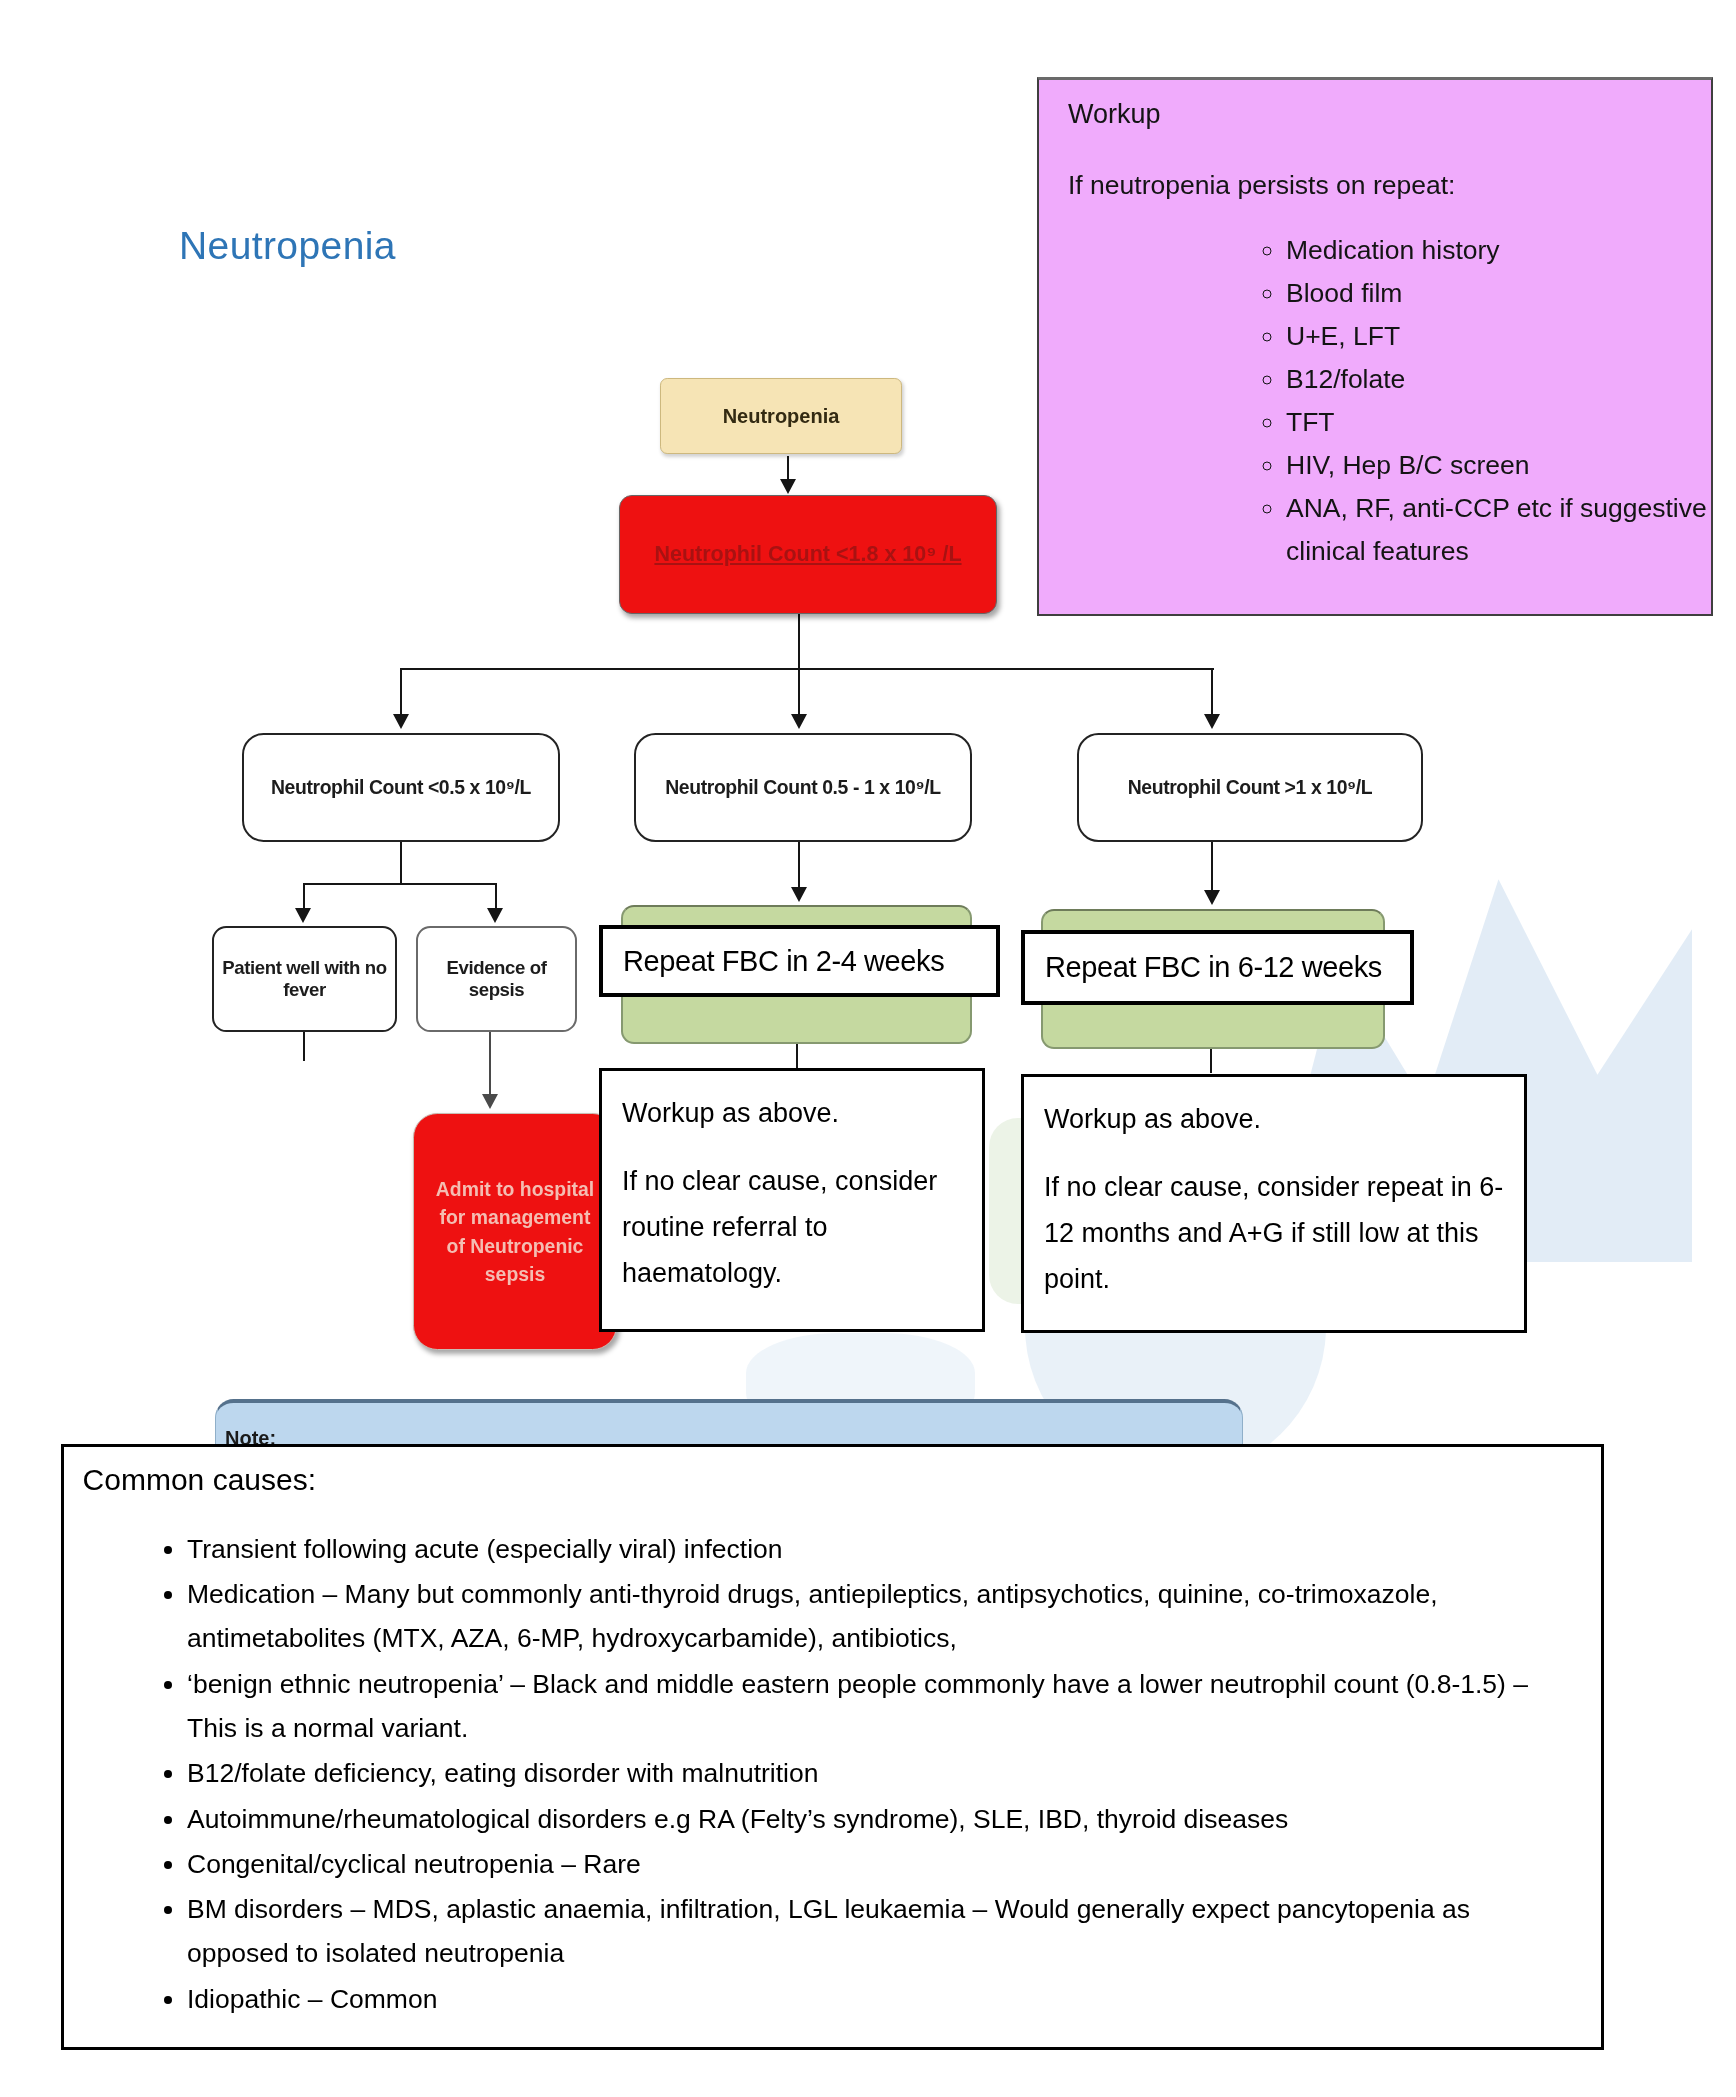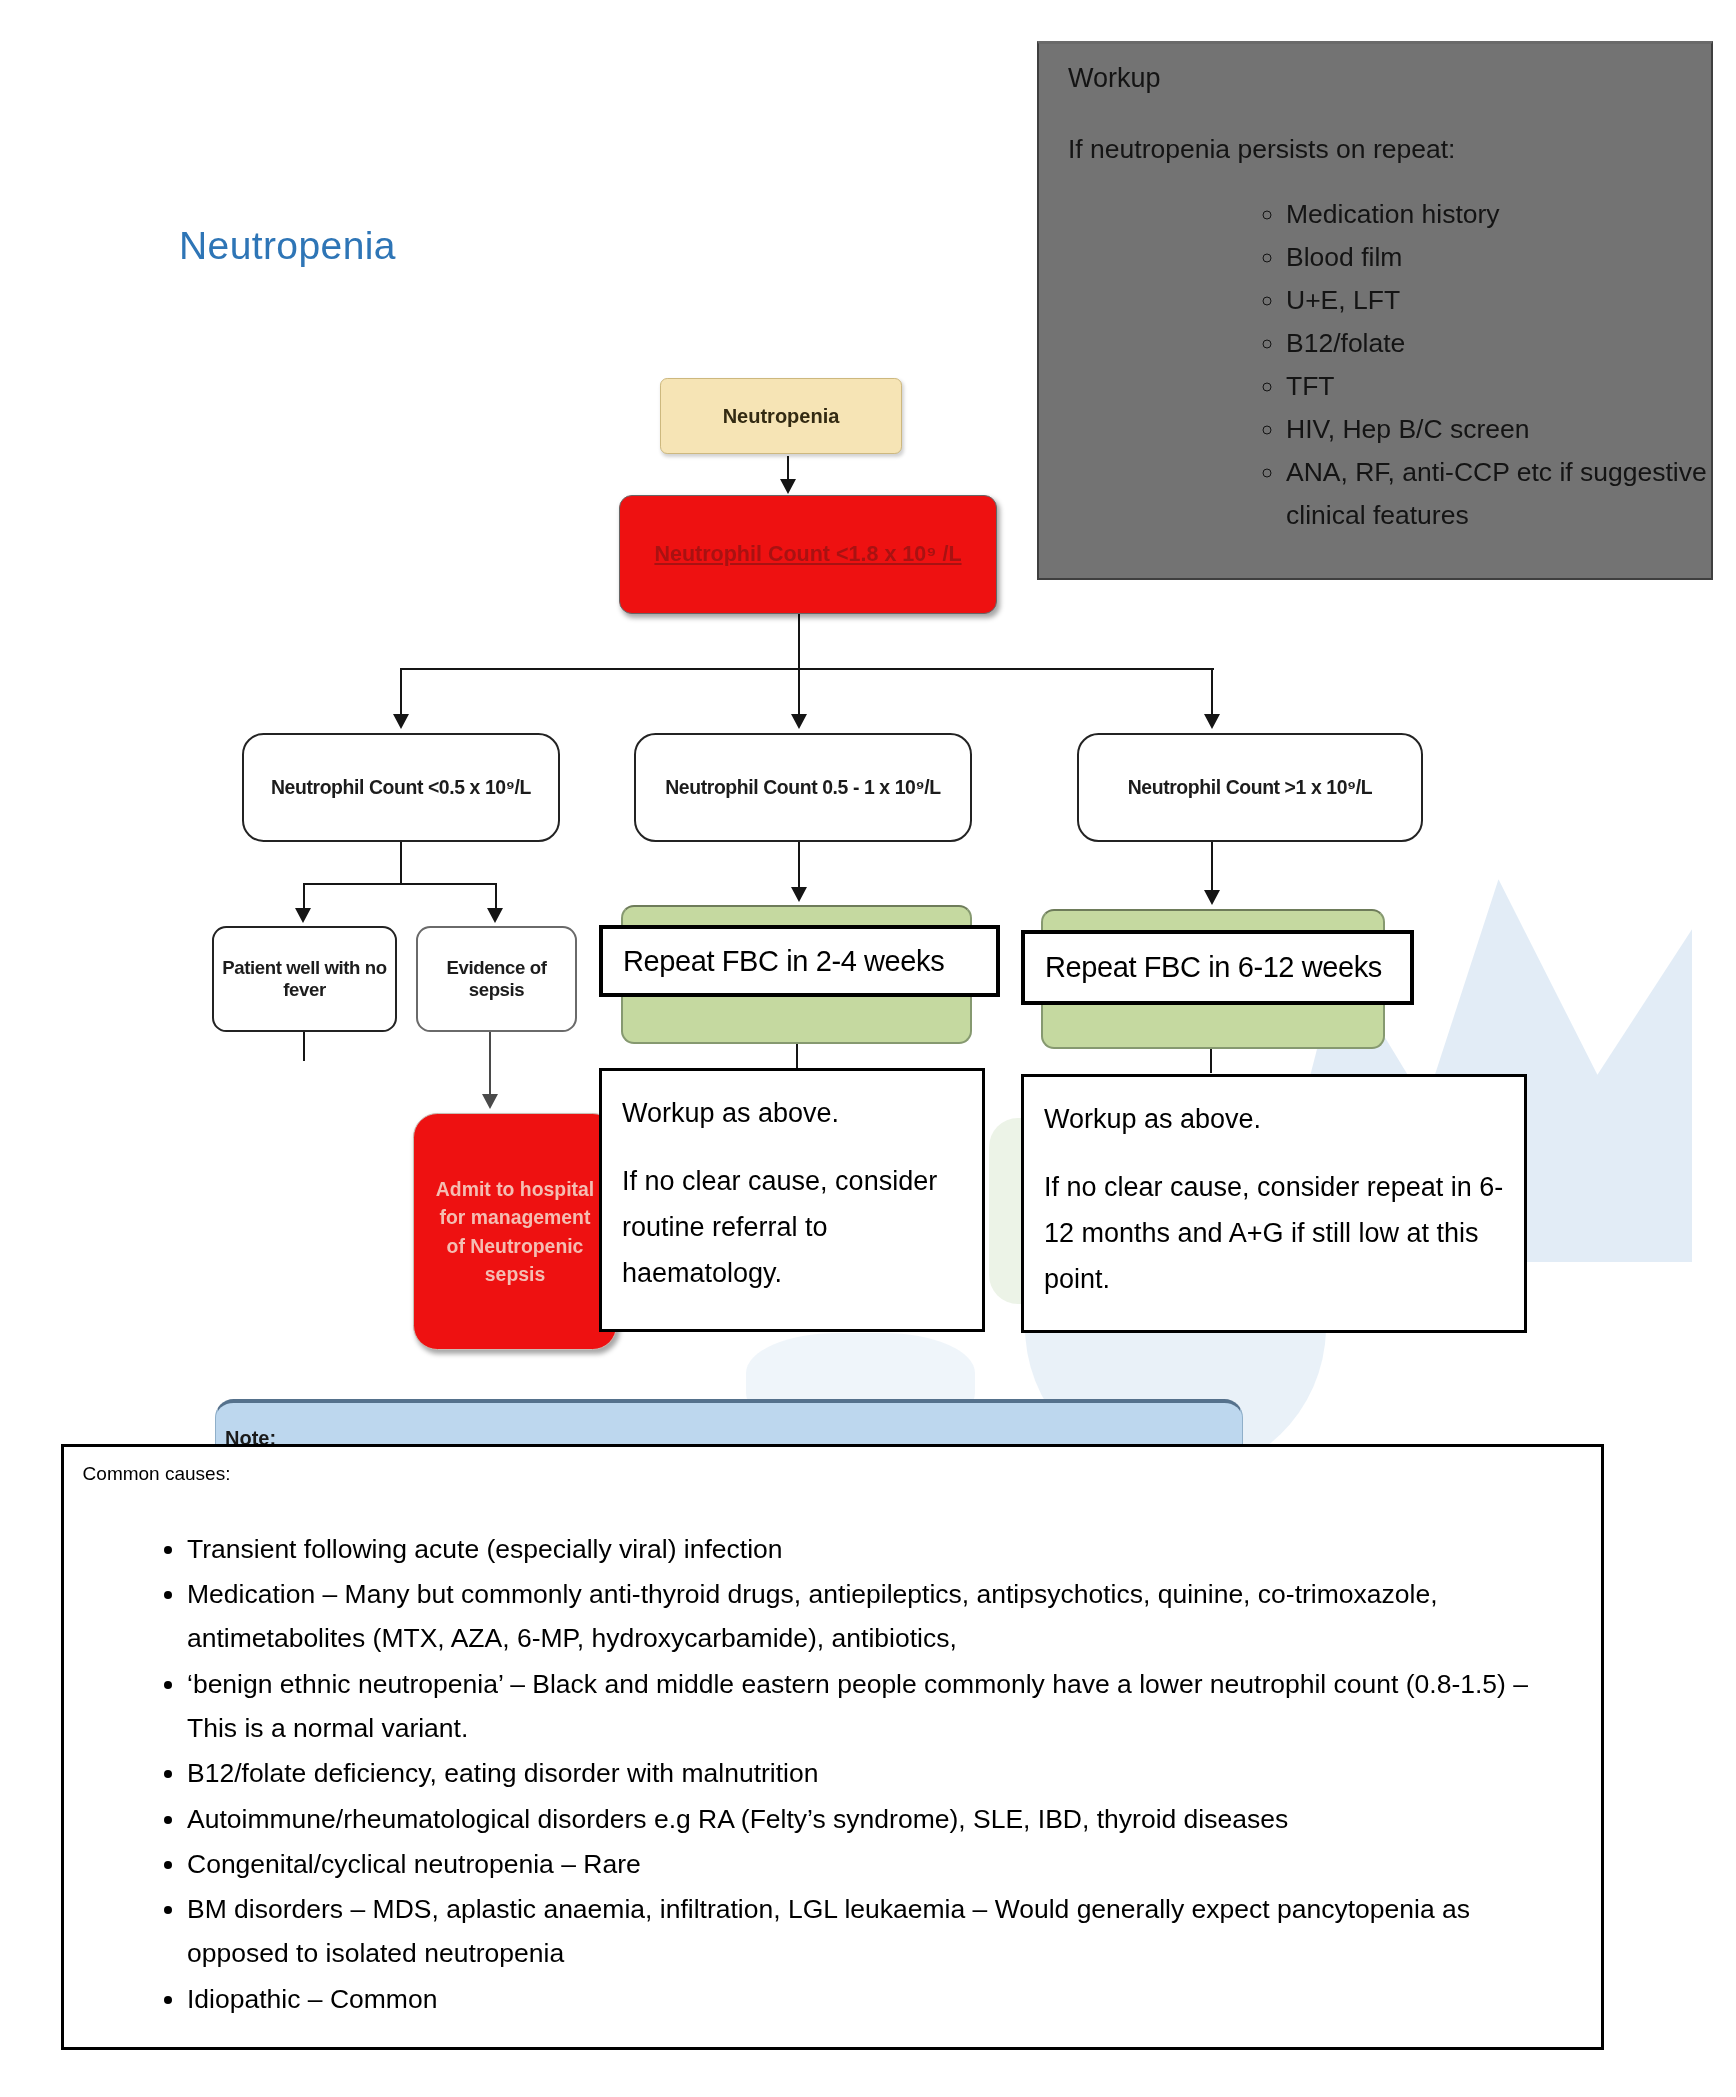--- a/index.html
+++ b/index.html
@@ -36,35 +36,35 @@
   .overlay-box { position:absolute; box-sizing:border-box; background:#ffffff; border:4.3px solid #000;
                  display:flex; align-items:center; font-size:29px; letter-spacing:-0.4px;
                  padding-left:20px; z-index:3; color:#000; }
   .text-box { position:absolute; box-sizing:border-box; background:#ffffff; border:3.6px solid #000;
               padding:18.6px 20px; font-size:27px; line-height:1.72; color:#000; z-index:3; }
   .text-box p { margin:0 0 21.5px 0; }
   .text-box p:last-child { margin-bottom:0; }
   .thick { border-width:4.3px; }
 
   
-  .panel { position:absolute; box-sizing:border-box; background:#737373; border:2.2px solid #3f3f3f;
-           border-top:3.6px solid #6a6a6a; z-index:3; }
+  .panel { position:absolute; box-sizing:border-box; background:#f0abfc; border:2.2px solid #3f3f3f;
+           border-top:3.6px solid #6a6a6a; z-index:3;margin-top:36px; }
   .panel-title { position:absolute; left:29px; top:18.6px; font-size:27px; color:#141414; }
   .panel-sub { position:absolute; left:29px; top:90px; font-size:26.5px; color:#141414; }
   .panel ul { position:absolute; left:179px; top:149px; width:459px; margin:0;
               padding-left:68px; list-style-type:circle; }
   .panel li { font-size:26.5px; line-height:43px; color:#141414; }
 
   
   .note-box { position:absolute; box-sizing:border-box; background:#BDD7EE;
               border:1.4px solid #8FAFC9; border-top:4.3px solid #55718c;
               border-radius:18.6px 18.6px 0 0; z-index:1; }
   .note-label { position:absolute; left:9px; top:24.4px; font-size:20px; font-weight:bold; color:#1a1a1a; }
   .causes-box { position:absolute; box-sizing:border-box; background:#ffffff; border:3.6px solid #000; z-index:3; }
-  .causes-title { position:absolute; left:18.6px; top:16px; font-size:19px; color:#000; }
+  .causes-title { position:absolute; left:18.6px; top:16px; font-size:30px; color:#000; }
   .causes-box ul { position:absolute; left:0; top:80px; width:1348px; margin:0;
                    padding-left:123px; list-style-type:disc; }
   .causes-box li { font-size:26.5px; line-height:44px; margin-bottom:1.4px; color:#000; }
 
   .page-title { position:absolute; font-size:39px; color:#2E75B6; letter-spacing:0.4px; z-index:3; }
 </style>
 </head>
 <body>
 
 <div class="canvas">

